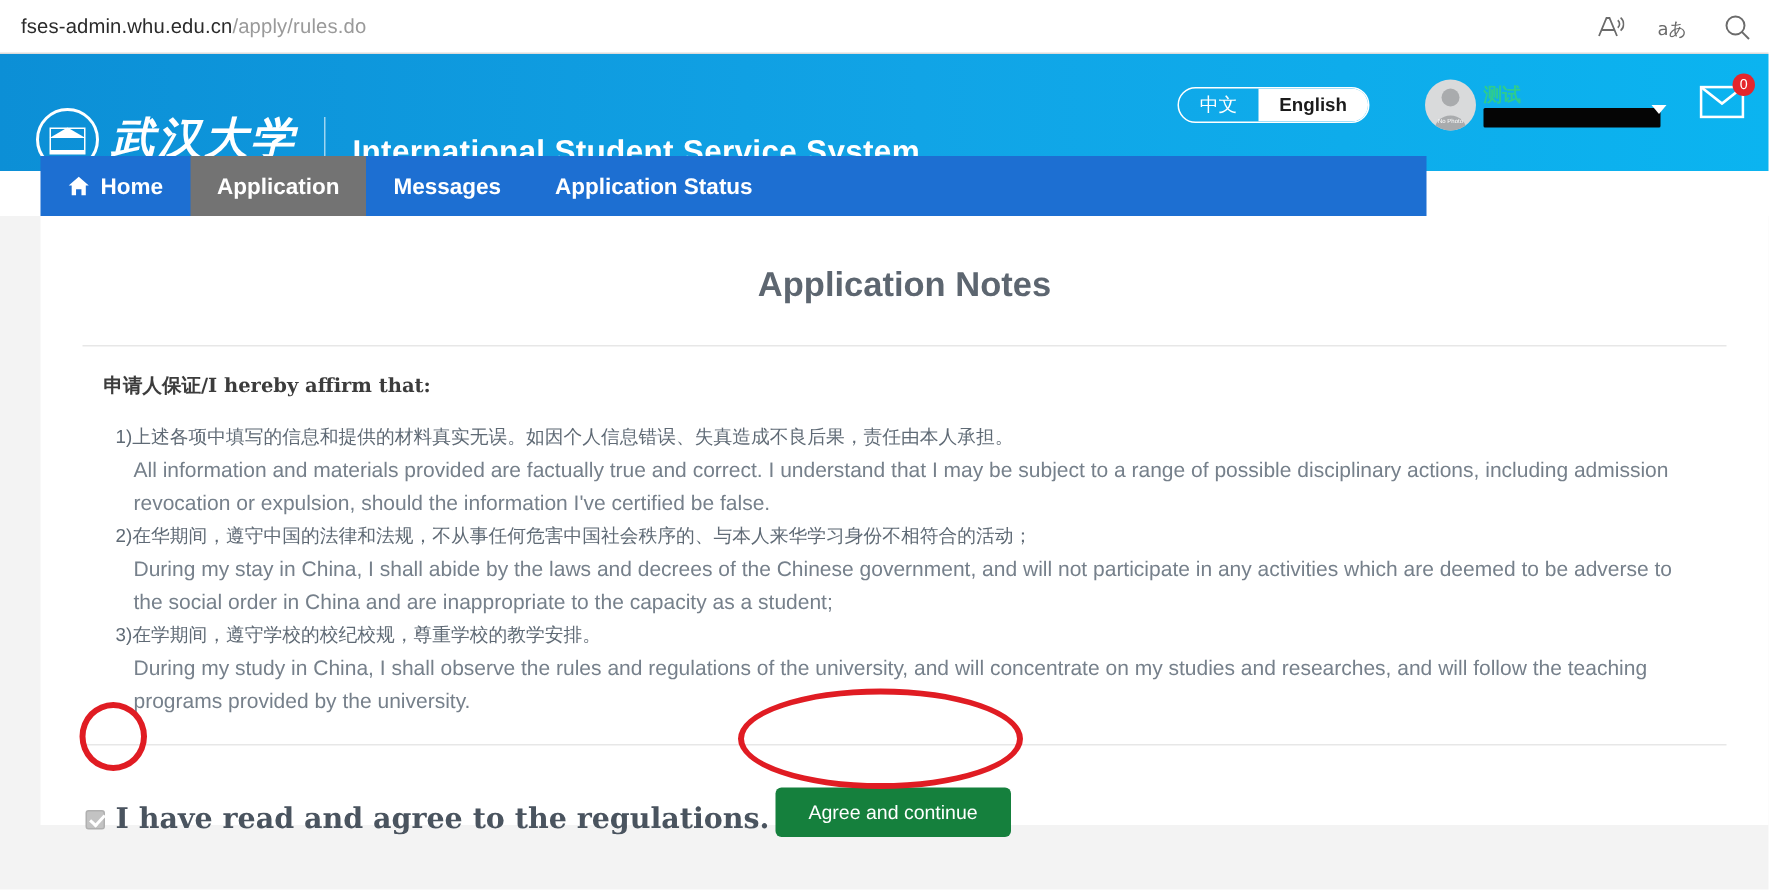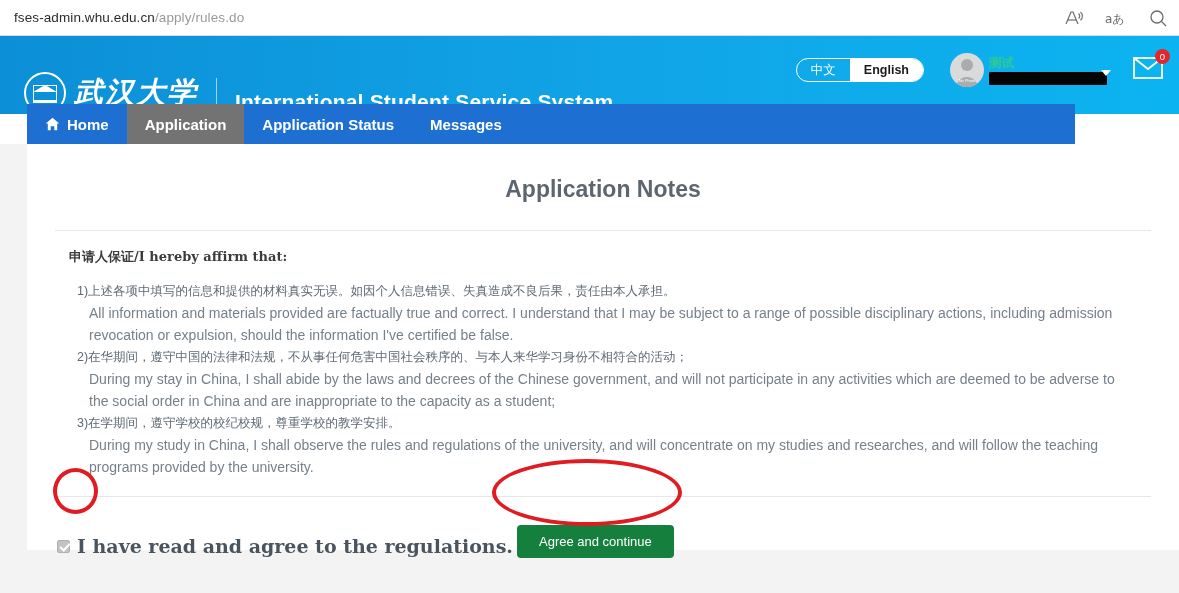--- a/index.html
+++ b/index.html
@@ -92,21 +92,21 @@
   .header-right {
     position: absolute; right: 0; top: 0; height: 68px;
     display: flex; align-items: center;
   }
   .lang-toggle {
     display: flex; align-items: center;
     border: 1.5px solid #ffffff;
     border-radius: 14px;
     overflow: hidden;
     height: 24px;
-    margin-right: 26px;
+    margin-right: 37px;
   }
   .lang-opt {
     font-size: 12.5px;
     padding: 0 14px;
     height: 100%;
     display: flex; align-items: center;
     white-space: nowrap;
   }
   .lang-opt.inactive { color: #ffffff; background: transparent; }
   .lang-opt.active { color: #1b1b1b; background: #ffffff; font-weight: bold; }
@@ -169,21 +169,21 @@
     background: #e4262c;
     color: #ffffff;
     font-size: 9.5px;
     display: flex; align-items: center; justify-content: center;
     padding: 0 3px;
   }
 
   
   .nav-bar {
     position: absolute; top: 104px; left: 27px;
-    width: 1048px; height: 40px;
+    width: 924px; height: 40px;
     background: #1d6fd2;
     display: flex; align-items: stretch;
   }
   .nav-item {
     display: flex; align-items: center;
     padding: 0 18px;
     color: #ffffff;
     font-size: 15px;
     font-weight: bold;
     white-space: nowrap;
@@ -369,24 +369,24 @@
       <svg width="15" height="14" viewBox="0 0 15 14">
         <path d="M7.5 0.8 L14.2 6.6 L12.2 6.6 L12.2 13.2 L9.3 13.2 L9.3 9.2 L5.7 9.2 L5.7 13.2 L2.8 13.2 L2.8 6.6 L0.8 6.6 Z" fill="#ffffff"></path>
       </svg>
     </span>
     <span>Home</span>
   </div>
   <div class="nav-item active">
     <span>Application</span>
   </div>
   <div class="nav-item">
+    <span>Messages</span>
+  </div>
+  <div class="nav-item">
     <span>Application Status</span>
-  </div>
-  <div class="nav-item">
-    <span>Messages</span>
   </div>
 </div>
 
 <div class="page-bg"></div>
 
 <div class="content-card">
   <div class="page-title">Application Notes</div>
   <div class="divider"></div>
 
   <div class="notes-body">

